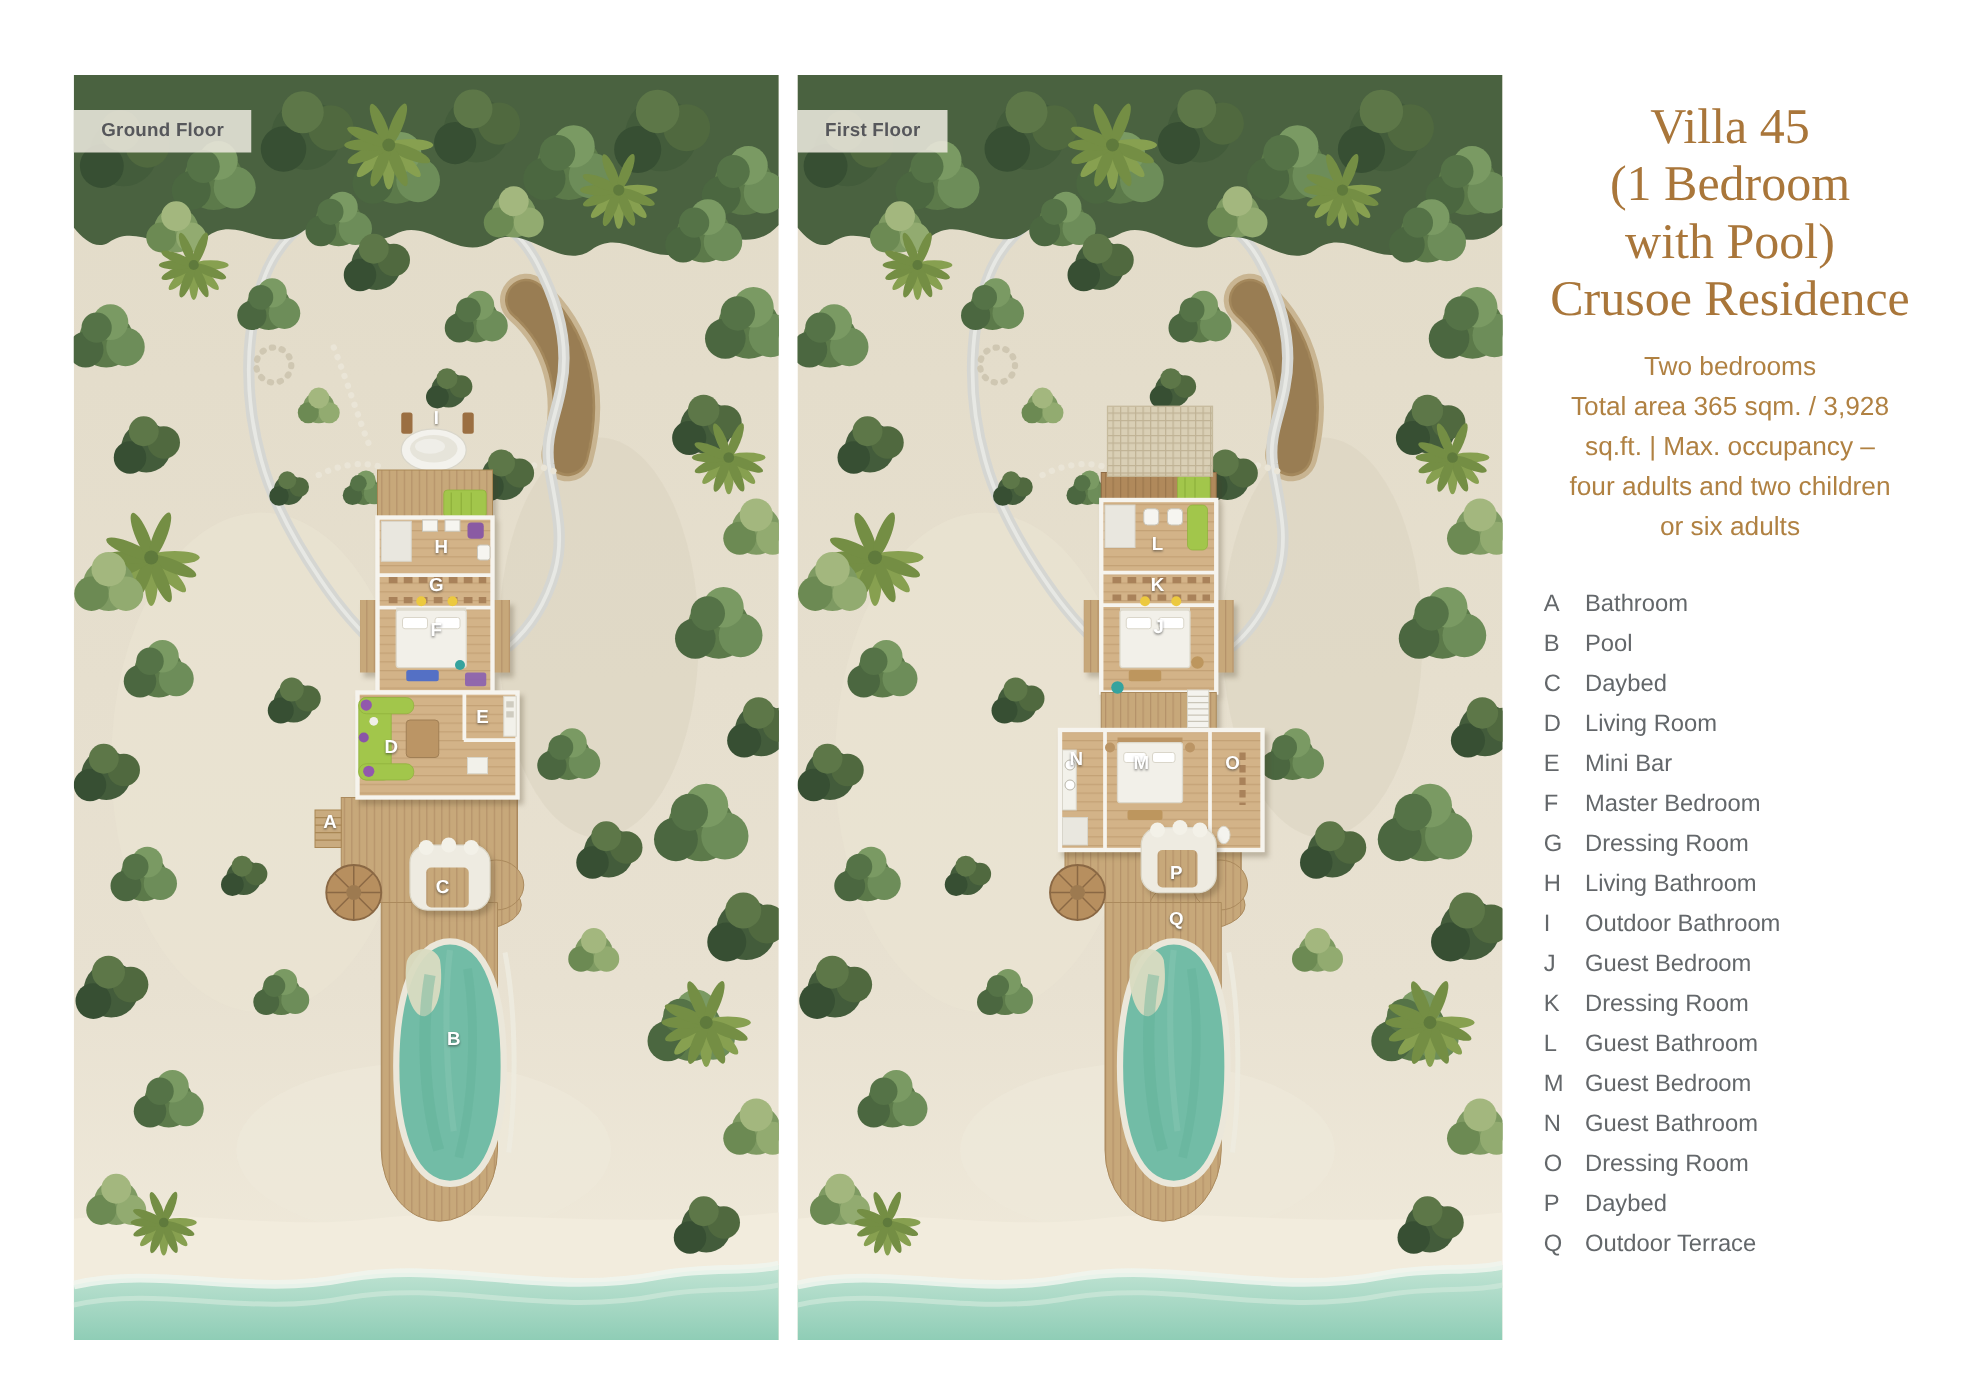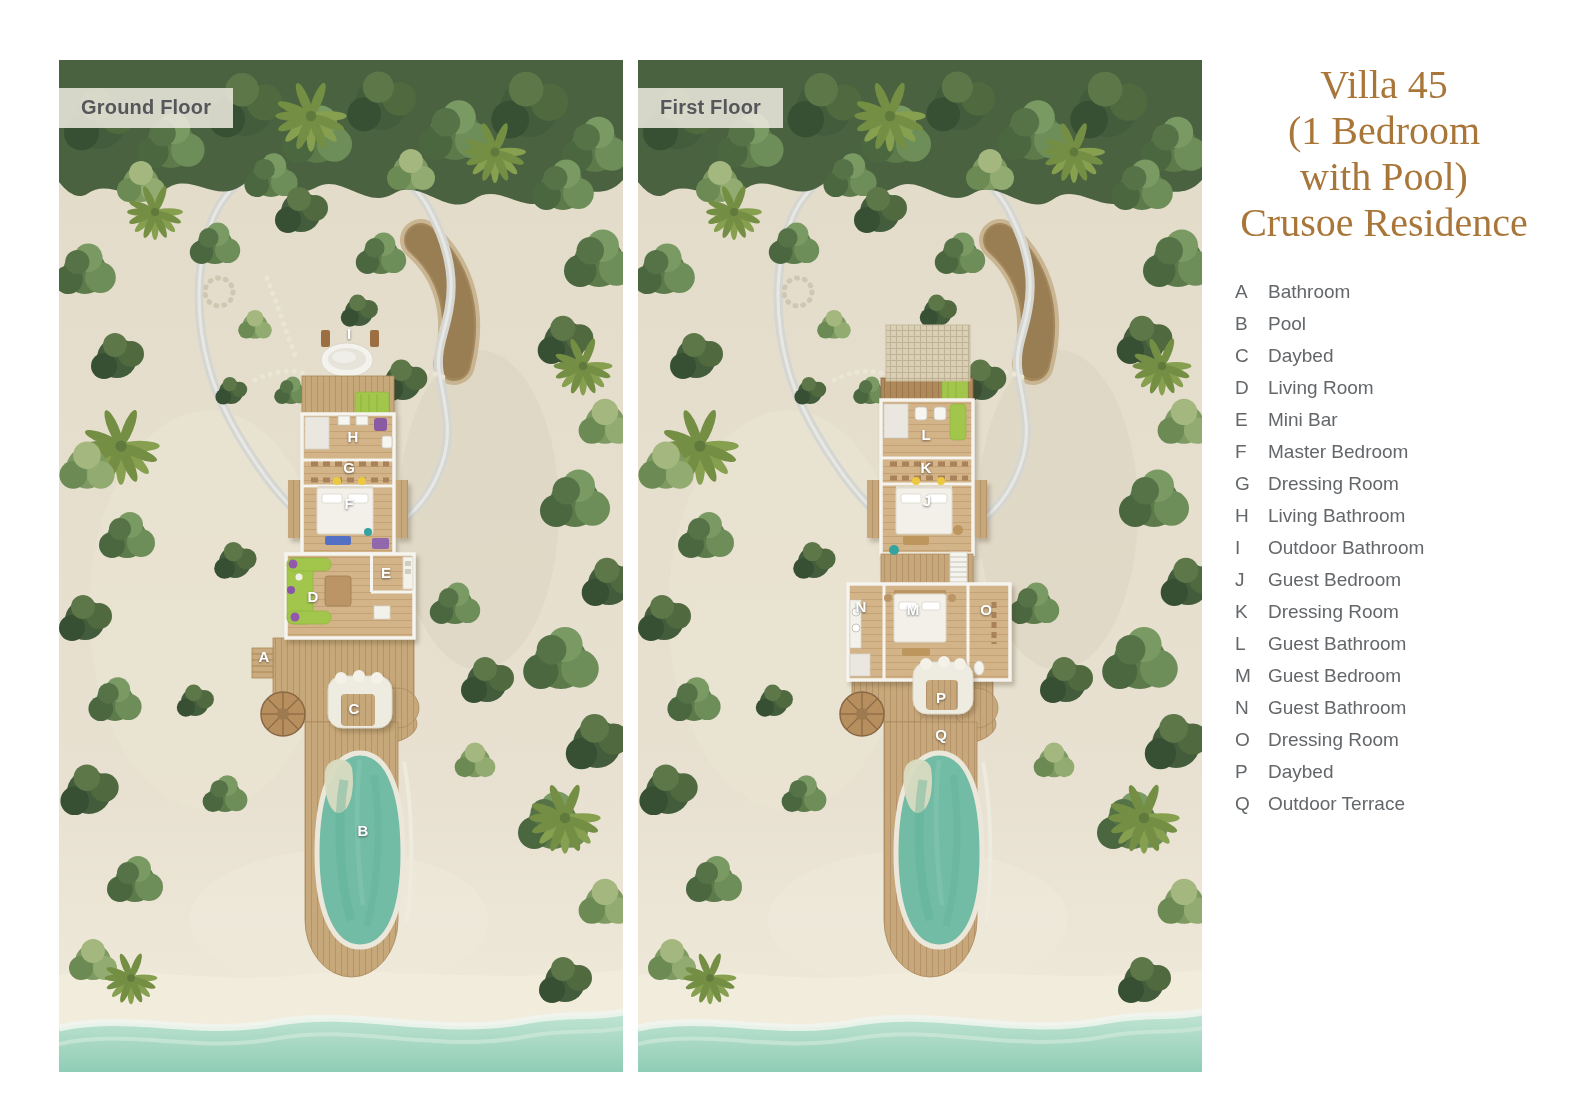--- a/index.html
+++ b/index.html
@@ -3,21 +3,21 @@
 <meta charset="utf-8">
 <style>
   html,body{margin:0;padding:0;background:#ffffff;}
   .stage{position:relative;width:1572px;height:1108px;background:#ffffff;
          font-family:"Liberation Sans",sans-serif;overflow:hidden;}
   .panel{position:absolute;top:60px;width:564px;height:1012px;}
   #panel-ground{left:59px;}
   #panel-first{left:638px;}
   .panel svg{display:block;width:100%;height:100%;}
   .chip{position:absolute;left:0;top:28px;background:rgba(236,232,222,.87);
-        color:#56575b;font-weight:700;font-size:20px;letter-spacing:.2px;
+        color:#56575b;font-weight:700;font-size:15px;letter-spacing:.2px;
         padding:8px 22px 9px;white-space:nowrap;}
   .info{position:absolute;left:1206px;top:52px;width:356px;}
   .title{padding-top:10px;color:#a9763a;font-family:"Liberation Serif","DejaVu Serif",serif;
          font-size:40px;line-height:46px;text-align:center;}
   .summary{margin-top:10px;color:#b08142;font-size:21px;line-height:32px;text-align:center;}
   .legend{margin-top:30px;padding-left:29px;font-size:19px;color:#63676a;}
   .legend-row{display:flex;height:32px;align-items:center;}
   .legend-key{width:33px;flex:0 0 33px;}
   
   .marker{font:700 15px "Liberation Sans",sans-serif;fill:#ffffff;text-anchor:middle;
@@ -346,26 +346,33 @@
           <text x="275" y="555" class="marker">M</text>
           <text x="348" y="555" class="marker">O</text>
           <text x="303" y="643" class="marker">P</text>
           <text x="303" y="680" class="marker">Q</text>
         </g>
     </svg>
     <div class="chip">First Floor</div>
   </div>
 
   <aside class="info">
-    <h1 class="title" style="margin:0;font-weight:400;">
+    <h1 class="title" style="margin:16px;font-weight:400;">
       <div>Villa 45</div>
       <div>(1 Bedroom</div>
       <div>with Pool)</div>
       <div>Crusoe Residence</div>
     </h1>
+    <div class="summary">
+      <div>Two bedrooms</div>
+      <div>Total area 365 sqm. / 3,928</div>
+      <div>sq.ft. | Max. occupancy –</div>
+      <div>four adults and two children</div>
+      <div>or six adults</div>
+    </div>
     <div class="legend">
         <div class="legend-row">
           <span class="legend-key">A</span>
           <span class="legend-label">Bathroom</span>
         </div>
         <div class="legend-row">
           <span class="legend-key">B</span>
           <span class="legend-label">Pool</span>
         </div>
         <div class="legend-row">

